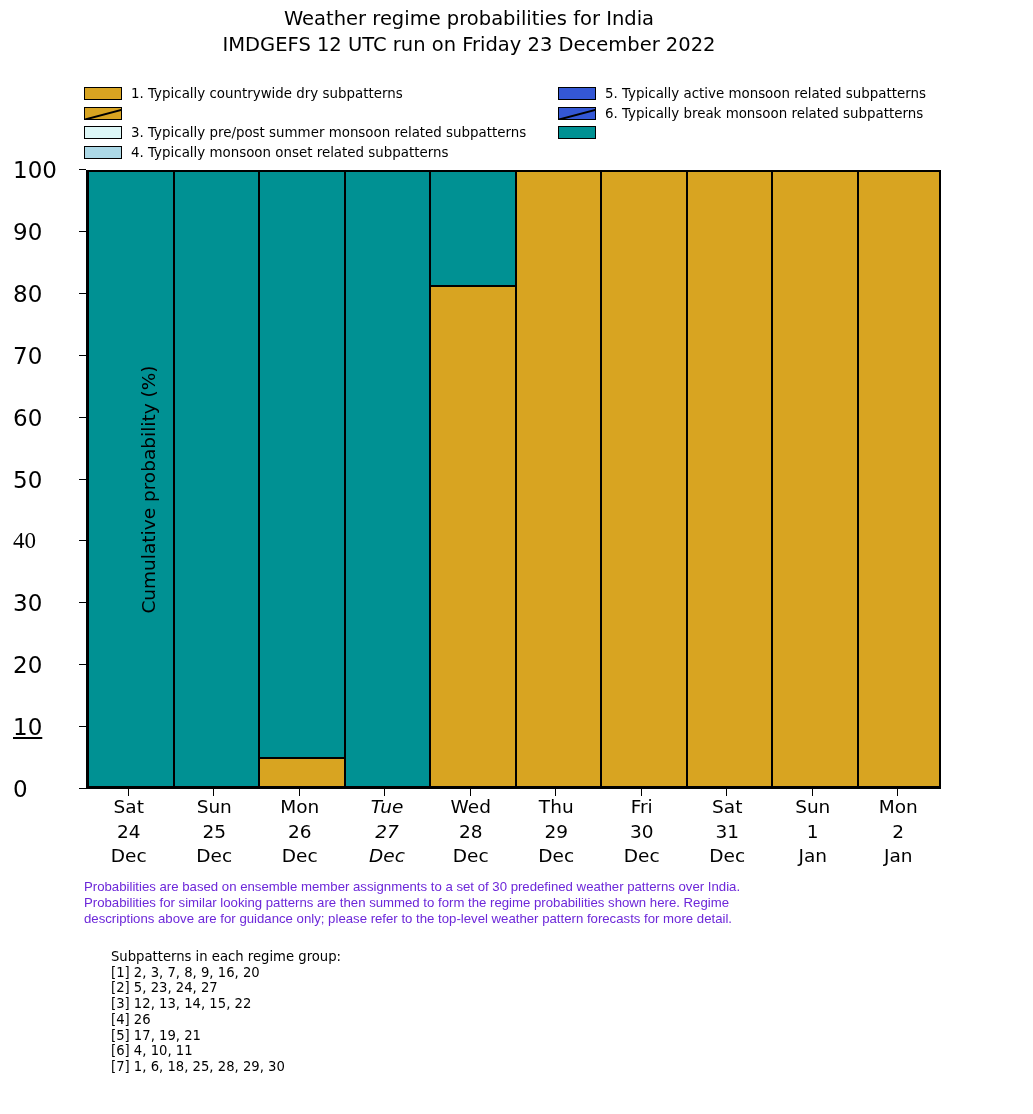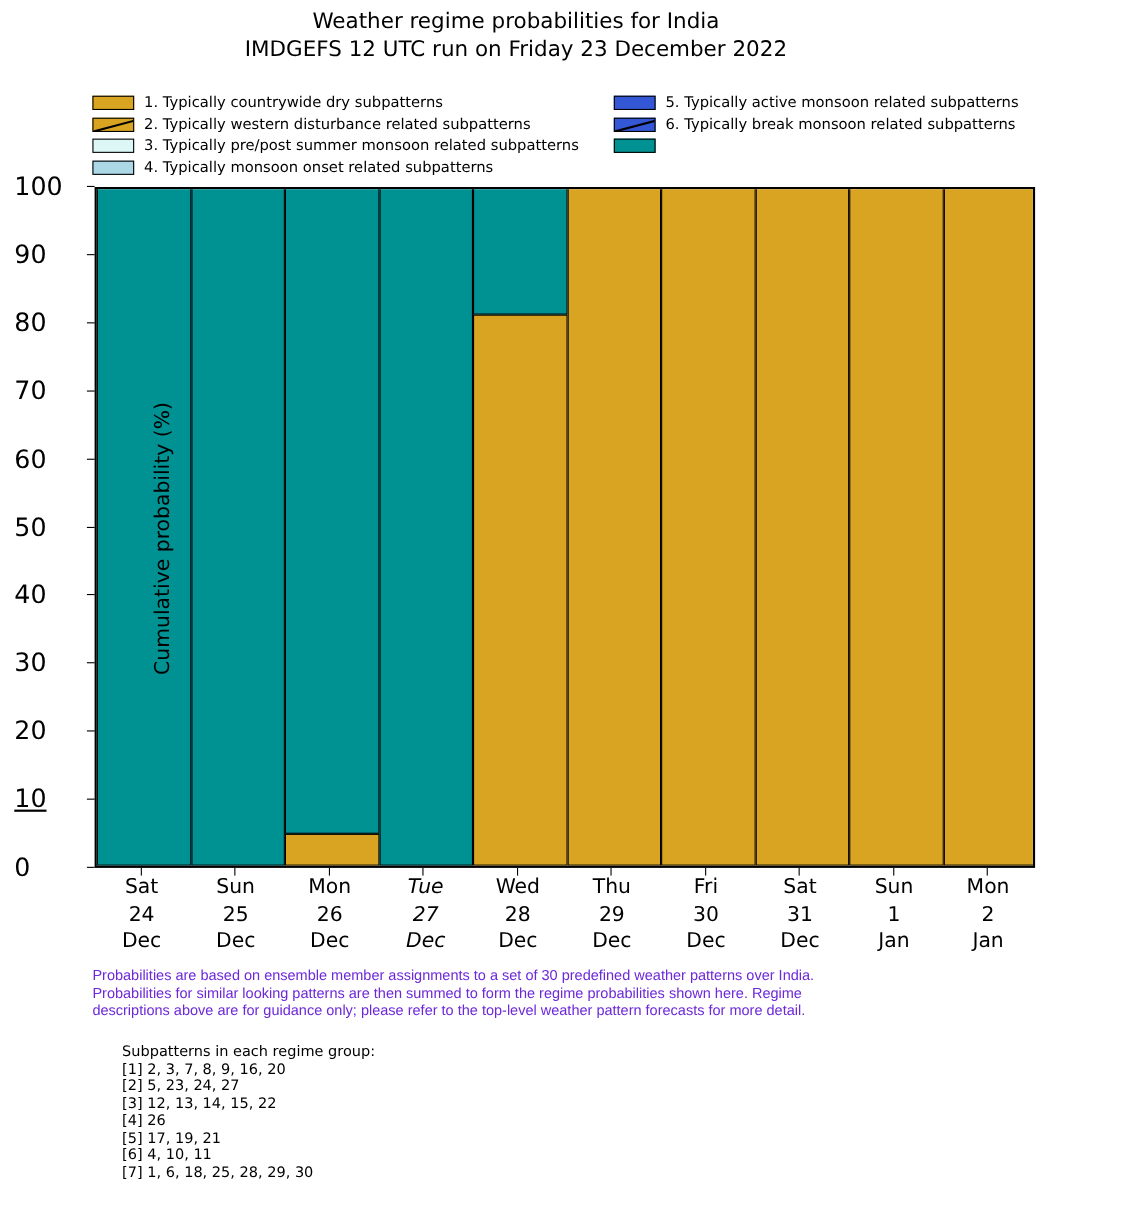--- a/index.html
+++ b/index.html
@@ -175,21 +175,20 @@
       <div class="legend-item">
         <span class="legend-swatch" style="background: rgb(216, 164, 33);"></span>
         <span class="legend-label">1. Typically countrywide dry subpatterns</span>
       </div>
       <div class="legend-item">
         <span class="legend-swatch" style="background: rgb(216, 164, 33);">
           <svg class="hatch" width="38" height="13" viewBox="0 0 38 13">
             <line x1="2" y1="11" x2="36" y2="2" stroke="#000" stroke-width="1.6"></line>
           </svg>
         </span>
-        <span class="legend-label">2. Typically western disturbance related subpatterns</span>
       </div>
       <div class="legend-item">
         <span class="legend-swatch" style="background: rgb(221, 247, 247);"></span>
         <span class="legend-label">3. Typically pre/post summer monsoon related subpatterns</span>
       </div>
       <div class="legend-item">
         <span class="legend-swatch" style="background: rgb(172, 216, 230);"></span>
         <span class="legend-label">4. Typically monsoon onset related subpatterns</span>
       </div>
     </div>
@@ -252,21 +251,21 @@
 <div id="axis-layer">
     <div class="ytick-mark" style="left: 79px; top: 788px;"></div>
     <div class="ytick-label" style="left: 13px; top: 780px;">0</div>
     <div class="ytick-mark" style="left: 79px; top: 726.1px;"></div>
     <div class="ytick-label" style="left: 13px; top: 718.1px; text-decoration: underline;">10</div>
     <div class="ytick-mark" style="left: 79px; top: 664.2px;"></div>
     <div class="ytick-label" style="left: 13px; top: 656.2px;">20</div>
     <div class="ytick-mark" style="left: 79px; top: 602.3px;"></div>
     <div class="ytick-label" style="left: 13px; top: 594.3px;">30</div>
     <div class="ytick-mark" style="left: 79px; top: 540.4px;"></div>
-    <div class="ytick-label" style="left: 13px; top: 532.4px;">40</div>
+    <div class="ytick-label" style="left: 13px; top: 532.4px; font-family: Liberation Serif, serif;">40</div>
     <div class="ytick-mark" style="left: 79px; top: 478.5px;"></div>
     <div class="ytick-label" style="left: 13px; top: 470.5px;">50</div>
     <div class="ytick-mark" style="left: 79px; top: 416.6px;"></div>
     <div class="ytick-label" style="left: 13px; top: 408.6px;">60</div>
     <div class="ytick-mark" style="left: 79px; top: 354.7px;"></div>
     <div class="ytick-label" style="left: 13px; top: 346.7px;">70</div>
     <div class="ytick-mark" style="left: 79px; top: 292.8px;"></div>
     <div class="ytick-label" style="left: 13px; top: 284.8px;">80</div>
     <div class="ytick-mark" style="left: 79px; top: 230.9px;"></div>
     <div class="ytick-label" style="left: 13px; top: 222.9px;">90</div>

